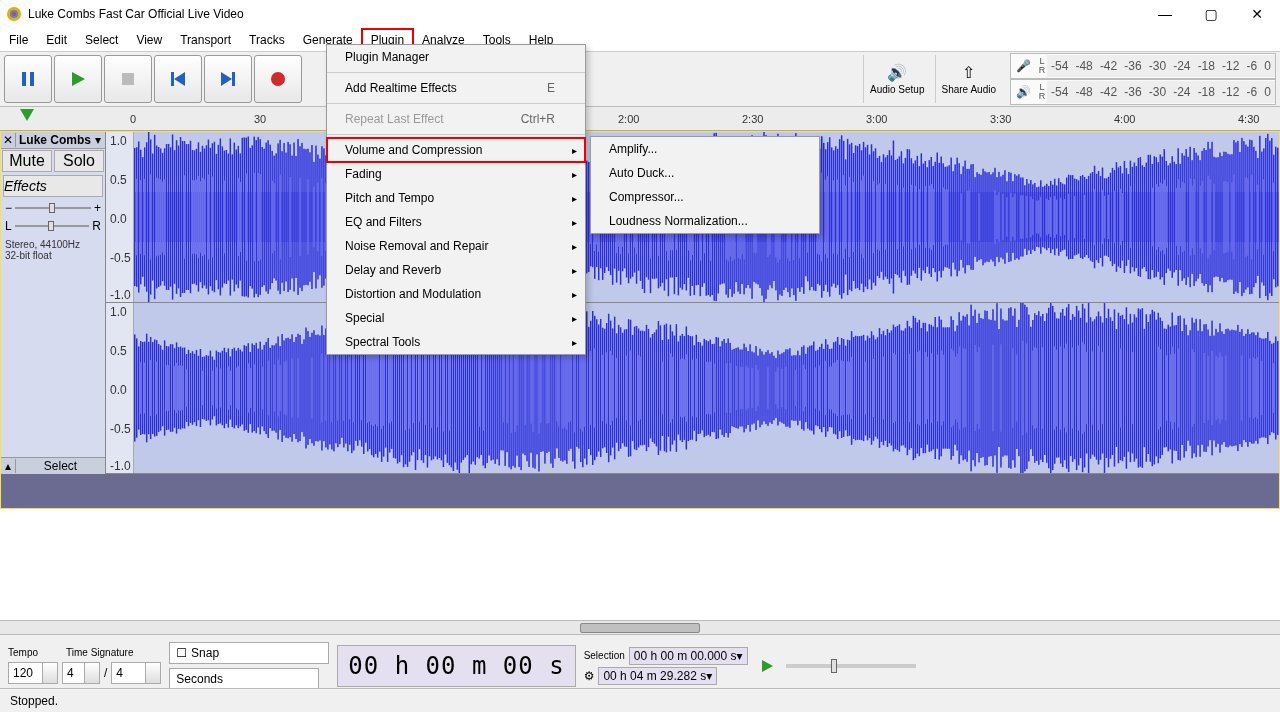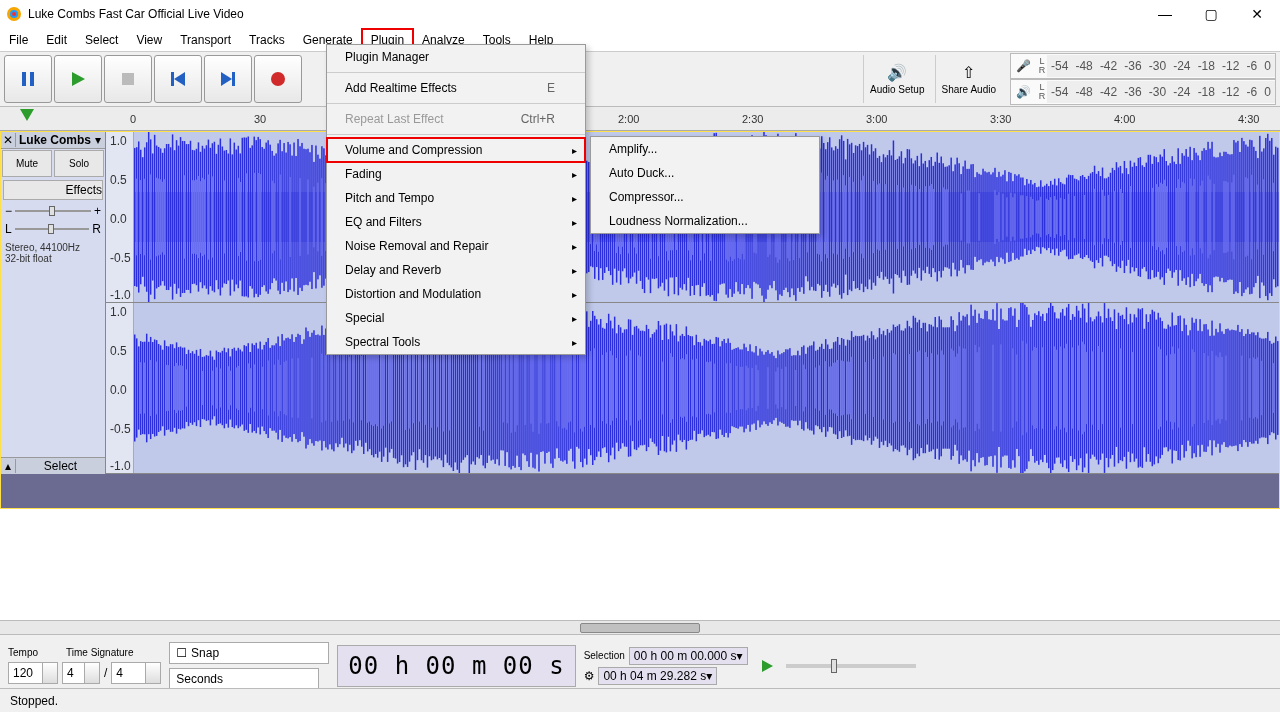--- a/index.html
+++ b/index.html
@@ -28,22 +28,22 @@
 .ruler-marker { position:absolute; left:20px; top:2px; width:0; height:0; border-left:7px solid transparent; border-right:7px solid transparent; border-top:12px solid #2c9c2c; }
 .ruler-tick { position:absolute; font-size:11px; color:#333; }
 .track-area { background:#6b6b92; position:relative; height:378px; border:1px solid #fde04a; }
 .track { display:flex; height:342px; background:#d6dbef; }
 .track-panel { width:105px; background:#d6dbef; border-right:1px solid #888; display:flex; flex-direction:column; font-size:10px; }
 .tp-header { display:flex; align-items:center; background:#cacfdd; border-bottom:1px solid #999; height:17px; }
 .tp-close { width:15px; text-align:center; border-right:1px solid #999; }
 .tp-name { flex:1; padding-left:3px; font-weight:bold; overflow:hidden; white-space:nowrap; }
 .tp-drop { width:14px; text-align:center; }
 .tp-row { display:flex; }
-.tp-btn { flex:1; background:#e8e8e8; border:1px solid #aaa; text-align:center; padding:7px 0; font-size:10px; margin:1px; }
-.tp-eff { margin:2px; background:#e8e8e8; border:1px solid #aaa; text-align:right; padding:2px 0; font-size:12px; }
+.tp-btn { flex:1; background:#e8e8e8; border:1px solid #aaa; text-align:center; padding:1px 0; font-size:16px; margin:1px; }
+.tp-eff { margin:2px; background:#e8e8e8; border:1px solid #aaa; text-align:left; padding:2px 0; font-size:14px;font-style:italic; }
 .tp-slider { margin:3px 4px; height:12px; display:flex; align-items:center; justify-content:space-between; font-size:9px; }
 .slider-track { flex:1; height:2px; background:#999; margin:0 3px; position:relative; }
 .slider-thumb { position:absolute; width:6px; height:10px; background:#e0e0e0; border:1px solid #666; top:-4px; left:45%; }
 .tp-info { padding:4px; font-size:10px; color:#333; }
 .tp-sel { margin-top:auto; display:flex; background:#cacfdd; border-top:1px solid #999; height:17px; align-items:center; }
 .tp-sel-a { width:15px; text-align:center; border-right:1px solid #999; }
 .tp-sel-b { flex:1; text-align:center; }
 .wave-col { flex:1; position:relative; background:#c4b5fd; }
 .channel { position:relative; border-bottom:1px solid #888; }
 .amp-scale { position:absolute; left:0; top:0; width:28px; height:100%; background:#e2e6f2; border-right:1px solid #aaa; font-size:9px; color:#333; }

